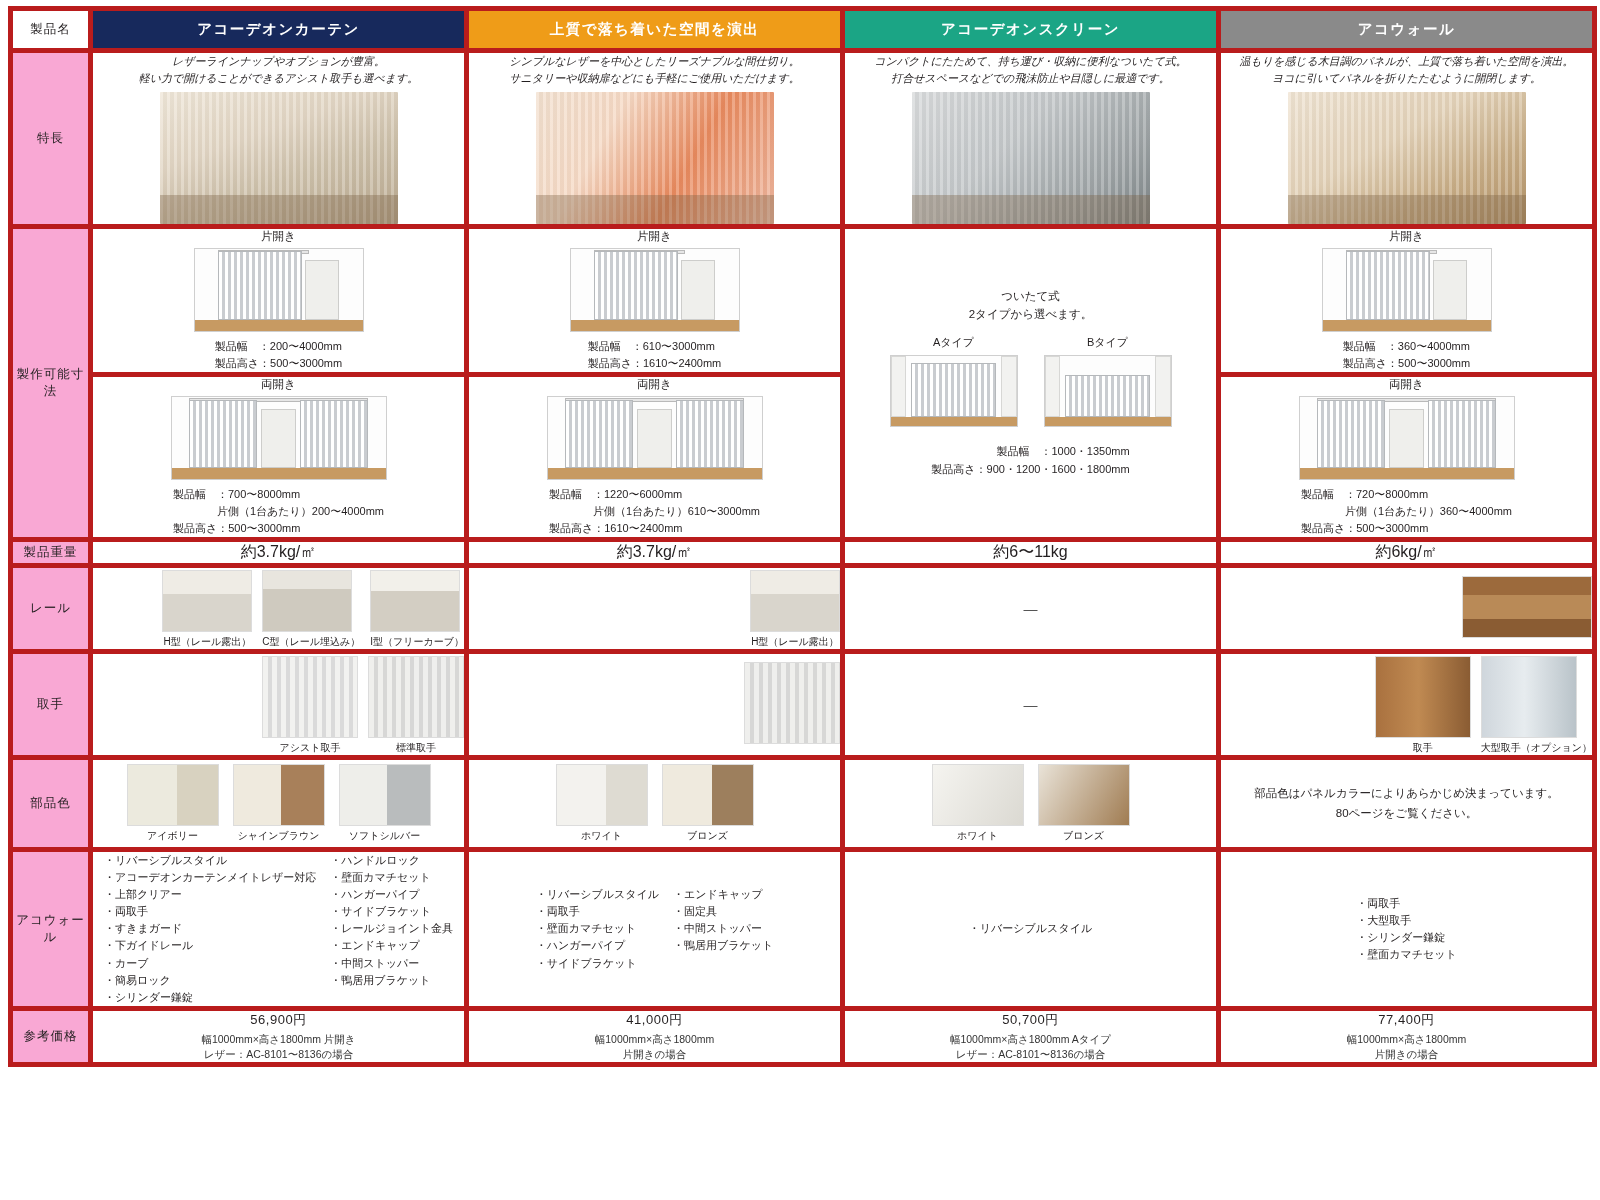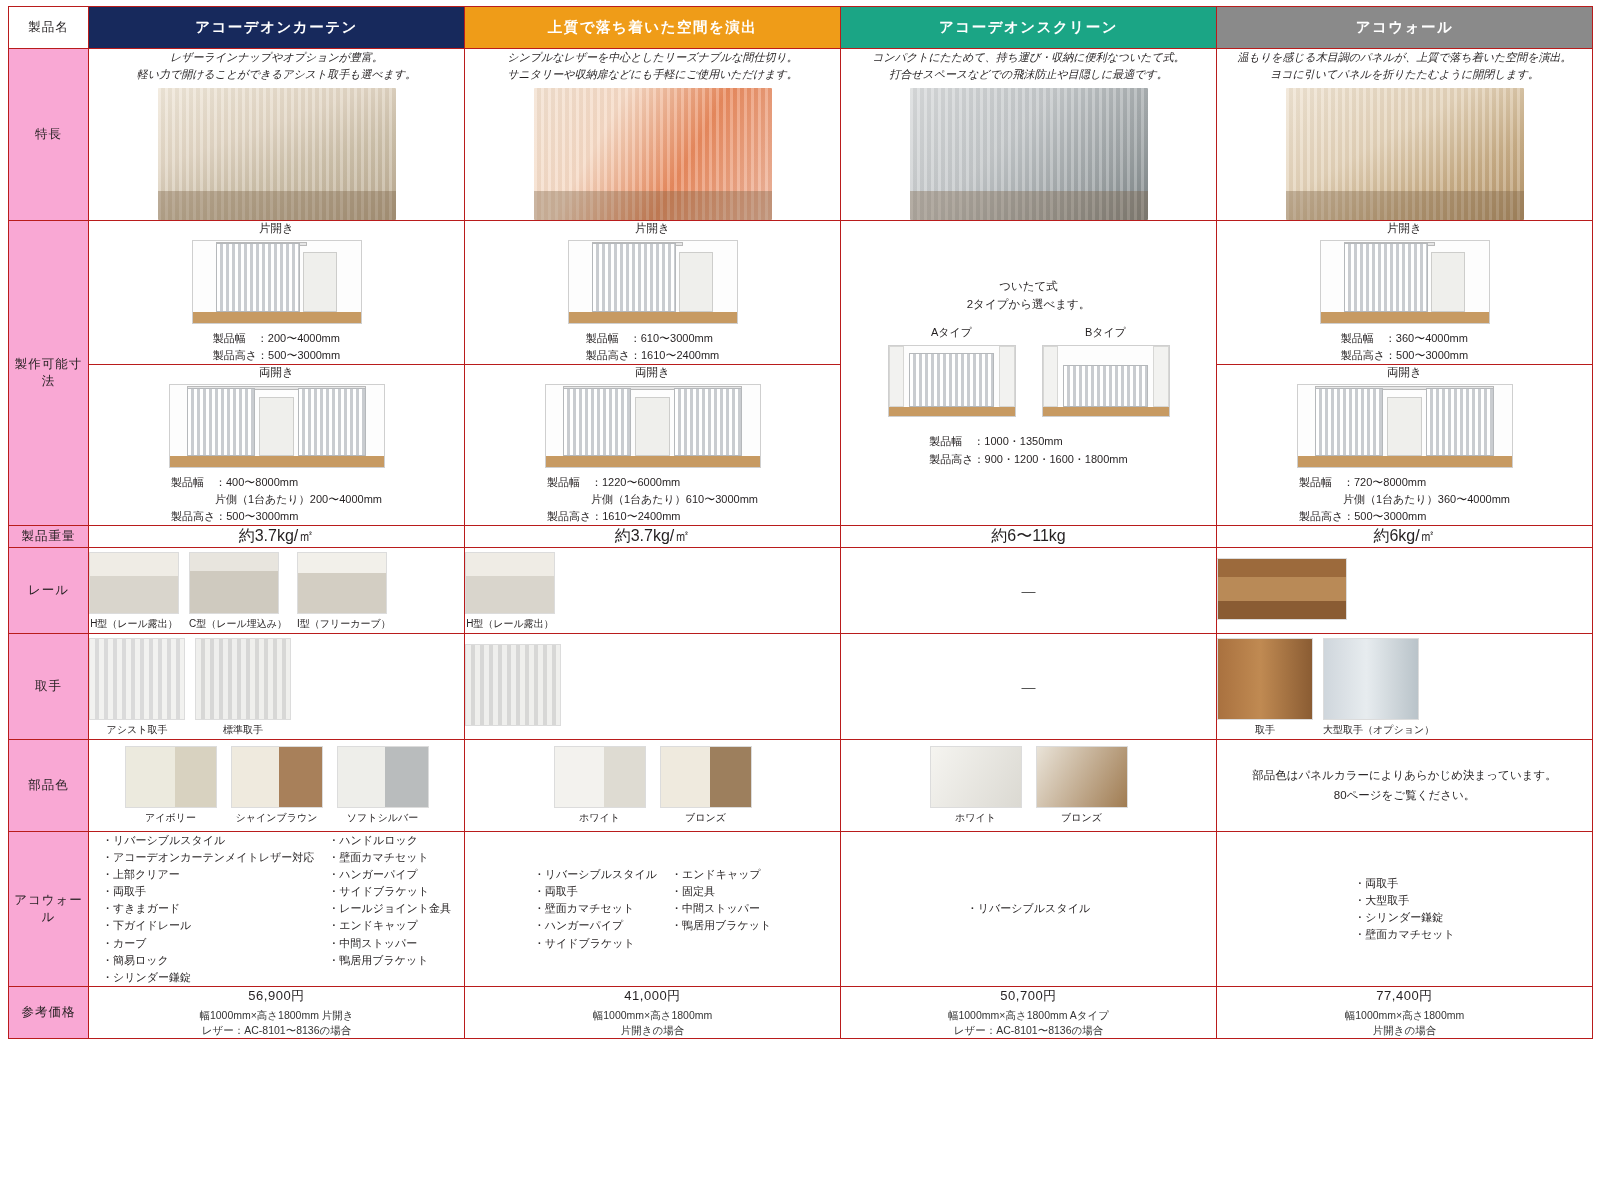--- a/index.html
+++ b/index.html
@@ -13,21 +13,21 @@
   .sheet { width: 1600px; height: 1200px; padding: 6px 8px 4px 8px; }
 
   table.spec {
     width: 1584px;
     border-collapse: collapse;
     table-layout: fixed;
     font-size: 11px;
     color: #231f20;
   }
   table.spec td, table.spec th {
-    border: 1px solid #b91c1c;
+    border: 5px solid #b91c1c;
     vertical-align: middle;
     padding: 0;
   }
   
   col.label { width: 80px; }
   col.prod  { width: 376px; }
 
   .rowlabel {
     text-align: center;
     font-size: 12.5px;
@@ -110,21 +110,21 @@
     background: #e6e6e6; border: 1px solid #b9b9b9;
   }
   .diagram .door {
     position: absolute; bottom: 14%; background: #efefec; border: 1px solid #cdcdcb;
   }
 
   .weight { text-align: center; font-size: 16px; padding: 7px 0; }
 
   
   .strip { padding: 6px 4px 4px 4px; text-align: center; }
-  .strip .row { display: flex; justify-content: flex-start; gap: 10px; align-items: flex-end; }
+  .strip .row { display: flex; justify-content: flex-end; gap: 10px; align-items: flex-end; }
   .strip .item { text-align: center; }
   .strip .ph { width: 90px; height: 62px; border: 1px solid #dcdcdc; }
   .strip .cap { font-size: 10px; margin-top: 3px; line-height: 1.3; }
   .rail-a { background: linear-gradient(180deg,#efece5 0 38%, #d9d5cc 38% 100%); }
   .rail-b { background: linear-gradient(180deg,#e8e5de 0 30%, #cfcabf 30% 100%); }
   .rail-c { background: linear-gradient(180deg,#f2f0ea 0 34%, #d3cec3 34% 100%); }
   .rail-wood { background: linear-gradient(180deg,#9c6a3c 0 30%,#b98a57 30% 70%,#8a5c33 70% 100%); }
   .handle-a { background: repeating-linear-gradient(90deg,#f2f2f0 0 5px,#dadada 5px 9px); }
   .handle-b { background: repeating-linear-gradient(90deg,#efefed 0 5px,#d7d7d6 5px 9px); }
 
@@ -155,21 +155,21 @@
   
   .price { text-align: center; padding: 7px 4px 9px 4px; }
   .price .amt { font-size: 13px; letter-spacing: .5px; }
   .price .sub { font-size: 10.5px; line-height: 1.45; margin-top: 3px; color: #333; }
 
   .screen-wrap { text-align: center; padding: 10px 4px; }
   .screen-wrap .lead { font-size: 11.5px; line-height: 1.55; }
   .screen-wrap .types { display: flex; justify-content: center; gap: 26px; margin-top: 12px; }
   .screen-wrap .types .t { text-align: center; }
   .screen-wrap .types .tlab { font-size: 11px; margin-bottom: 5px; }
-  .screen-wrap .dims { font-size: 11px; line-height: 1.6; margin-top: 16px; display:inline-block; text-align:left;}
+  .screen-wrap .dims { font-size: 11px; line-height: 1.6; margin-top: 16px; display:inline-block; text-align:right;}
 </style>
 </head>
 <body>
 
 <div class="sheet">
 <table class="spec">
   <colgroup>
     <col class="label">
         <col class="prod">
         <col class="prod">
@@ -313,21 +313,21 @@
       <div class="diagram" style="width:216px;height:84px;margin-top:4px;">
         <div class="room">
           <div class="rail" style="left:8%;right:8%;"></div>
           <div class="curtain" style="left:8%;width:32%;"></div>
           <div class="curtain" style="right:8%;width:32%;"></div>
           <div class="door" style="left:42%;width:16%;top:14%;"></div>
           <div class="floor"></div>
         </div>
       </div>
       <div class="dims">
-        <div>製品幅　：400〜8000mm</div>
+        <div>製品幅　：700〜8000mm</div>
         <div>　　　　片側（1台あたり）200〜4000mm</div>
         <div>製品高さ：500〜3000mm</div>
       </div>
     </td>
     <td class="sizecell">
       <div class="ttl">両開き</div>
       <div class="diagram" style="width:216px;height:84px;margin-top:4px;">
         <div class="room">
           <div class="rail" style="left:8%;right:8%;"></div>
           <div class="curtain" style="left:8%;width:32%;"></div>

